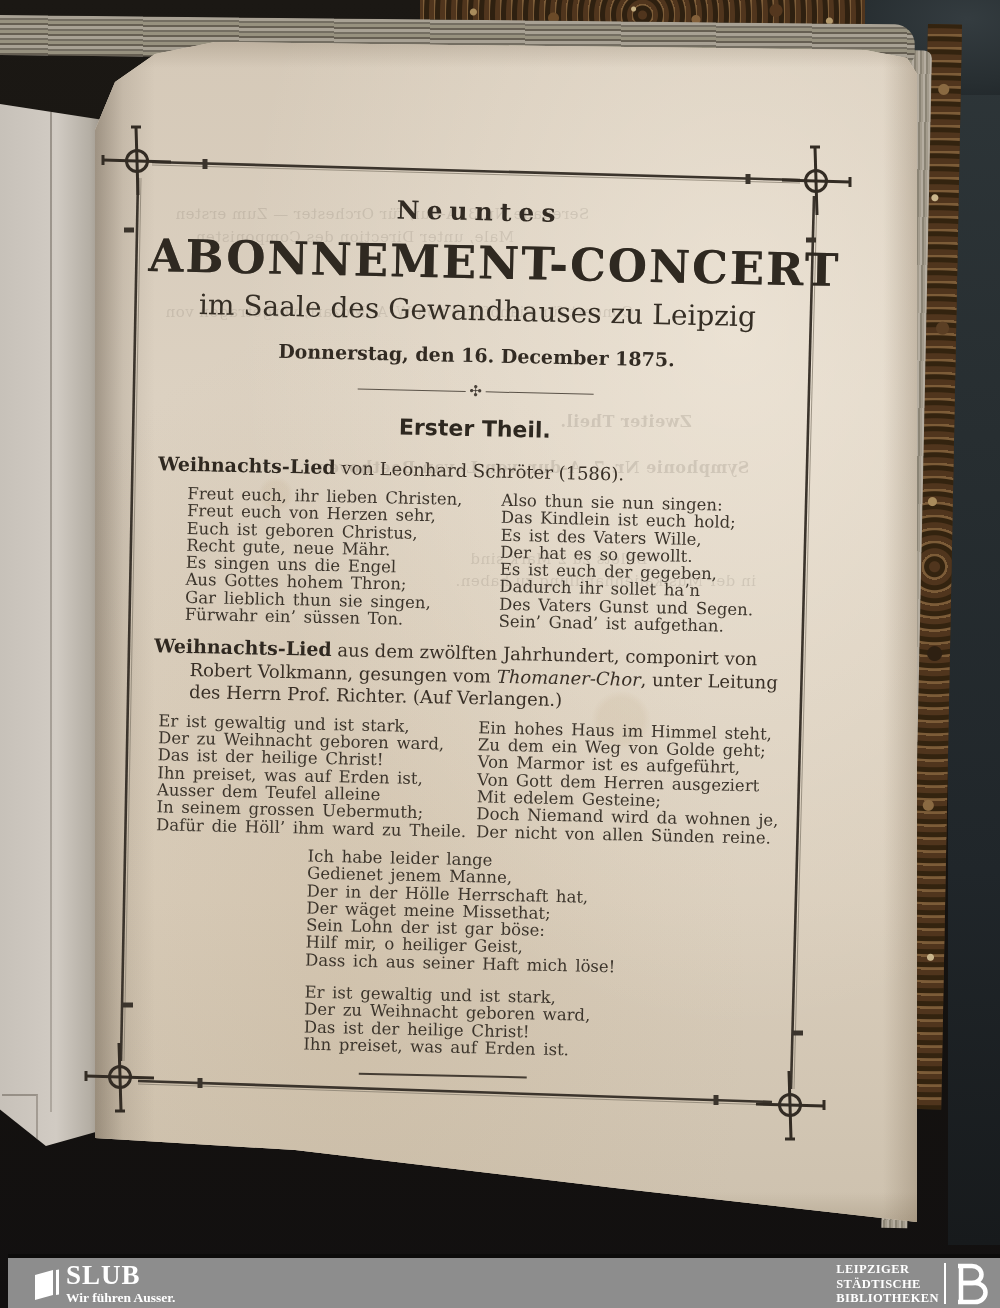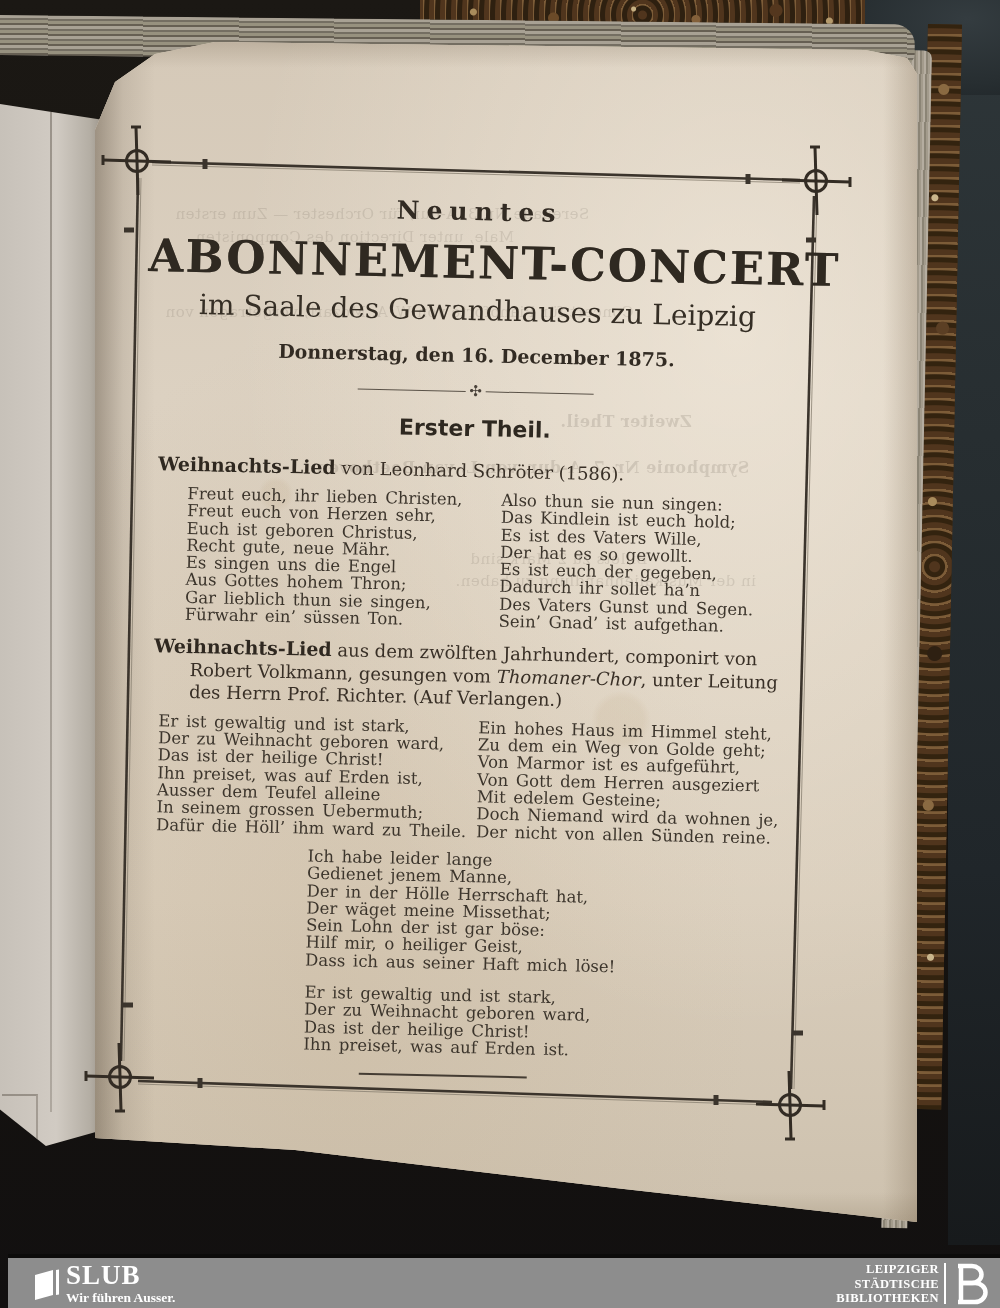--- a/index.html
+++ b/index.html
@@ -129,21 +129,21 @@
   .vline{white-space:nowrap;}
   
   .footer{
     position:absolute;left:8px;top:1258px;width:1000px;height:50px;background:#8d8d8d;
     font-family:Liberation Serif, serif;color:#ffffff;
   }
   .footer::before{content:"";position:absolute;left:0;top:-4px;width:1000px;height:4px;background:#0c0b0a;}
   .slub-icon{position:absolute;left:25px;top:9px;}
   .slub-name{position:absolute;left:58px;top:2px;font-size:27px;font-weight:bold;letter-spacing:1px;}
   .slub-tagline{position:absolute;left:58px;top:32px;font-size:13.5px;font-weight:bold;}
-  .lsb-lines{position:absolute;right:69px;top:4px;text-align:right;
+  .lsb-lines{position:absolute;right:69px;top:4px;text-align:left;
              font-size:12.5px;font-weight:bold;line-height:14.5px;letter-spacing:.4px;}
   .lsb-sep{position:absolute;left:936px;top:5px;width:2px;height:41px;background:#ffffff;}
   .lsb-logo{position:absolute;left:946px;top:4px;}
 </style>
 </head>
 <body>
 
 <div class="cover-right"></div>
 <div class="top-dark-corner"></div>
 <div class="marble-top"></div>

